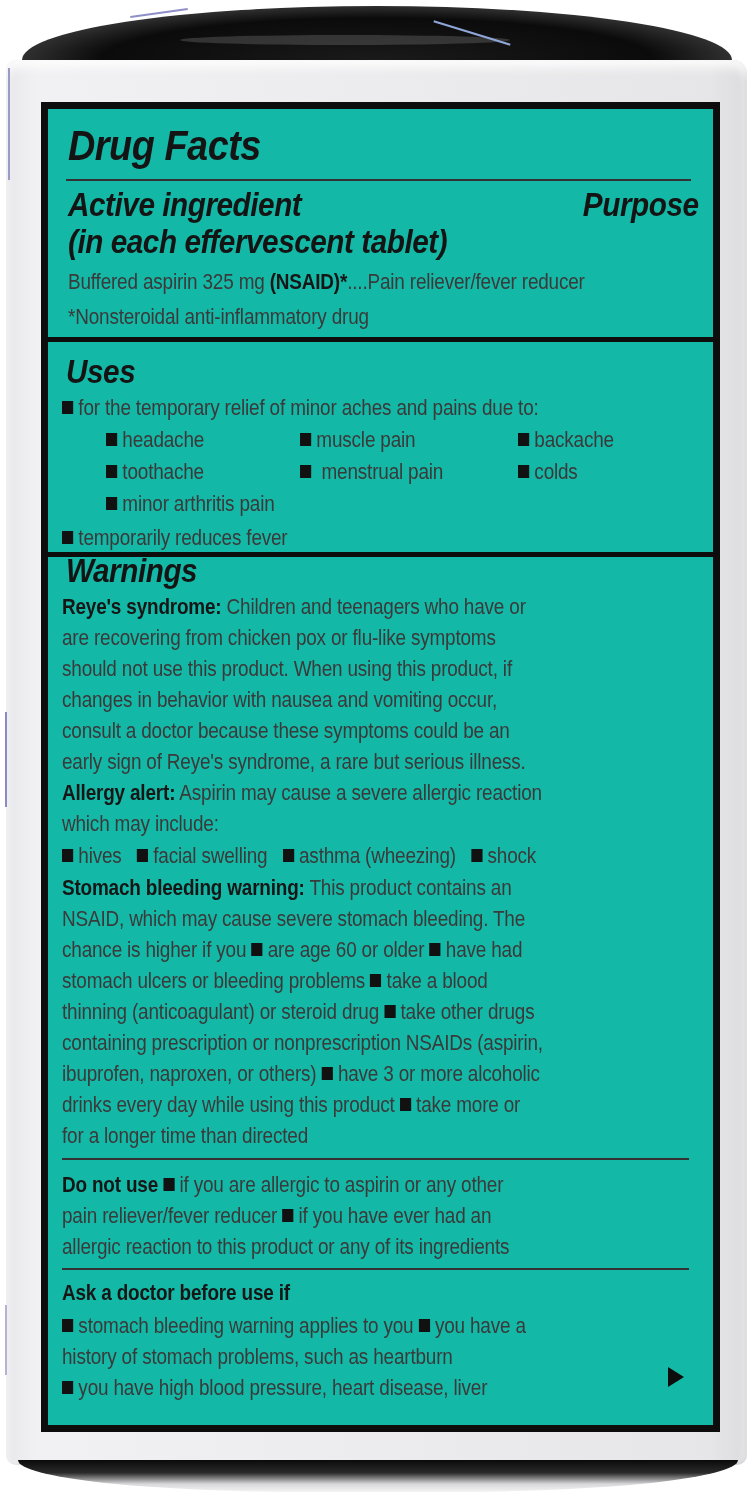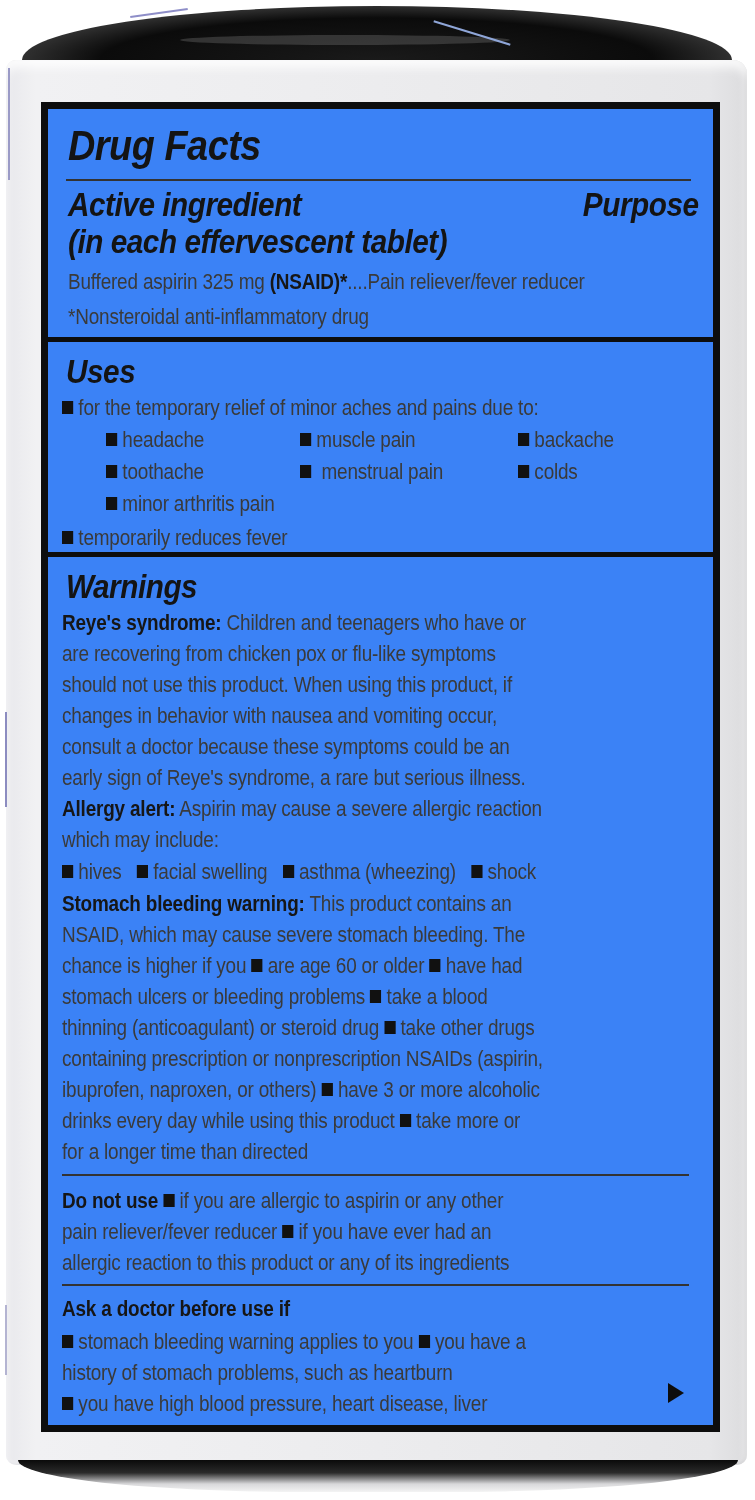--- a/index.html
+++ b/index.html
@@ -78,21 +78,21 @@
     border-radius: 0 0 40% 40% / 0 0 100% 100%;
   }
   
   .panel {
     position: absolute;
     left: 41px;
     top: 102px;
     width: 665px;
     height: 1316px;
     border: 7px solid #0d0d0d;
-    background: #3b82f6;
+    background: #14b8a6;
   }
   .section {
     position: absolute;
     left: 0;
     right: 0;
     padding: 0 16px 0 20px;
     box-sizing: border-box;
   }
   .sec-divider {
     position: absolute;
@@ -209,21 +209,21 @@
       <span class="bullet"></span><span>minor arthritis pain</span>
     </div>
 
     <div class="line txt" style="left:14px; top:180px;">
       <span class="bullet"></span><span>temporarily reduces fever</span>
     </div>
   </div>
 
   <div class="sec-divider" style="top:443px;"></div>
 
-  <div class="section" style="top:448px; height:861px;">
+  <div class="section" style="top:432px; height:861px;">
     <div class="line h-title" style="left:18px; top:10px; font-size:33px; line-height:40px;">Warnings</div>
 
     <div class="line txt" style="left:14px; top:50px;">
       <b>Reye's syndrome:</b>
       <span>Children and teenagers who have or</span>
     </div>
     <div class="line txt" style="left:14px; top:81px;">are recovering from chicken pox or flu-like symptoms</div>
     <div class="line txt" style="left:14px; top:112px;">should not use this product. When using this product, if</div>
     <div class="line txt" style="left:14px; top:143px;">changes in behavior with nausea and vomiting occur,</div>
     <div class="line txt" style="left:14px; top:174px;">consult a doctor because these symptoms could be an</div>

